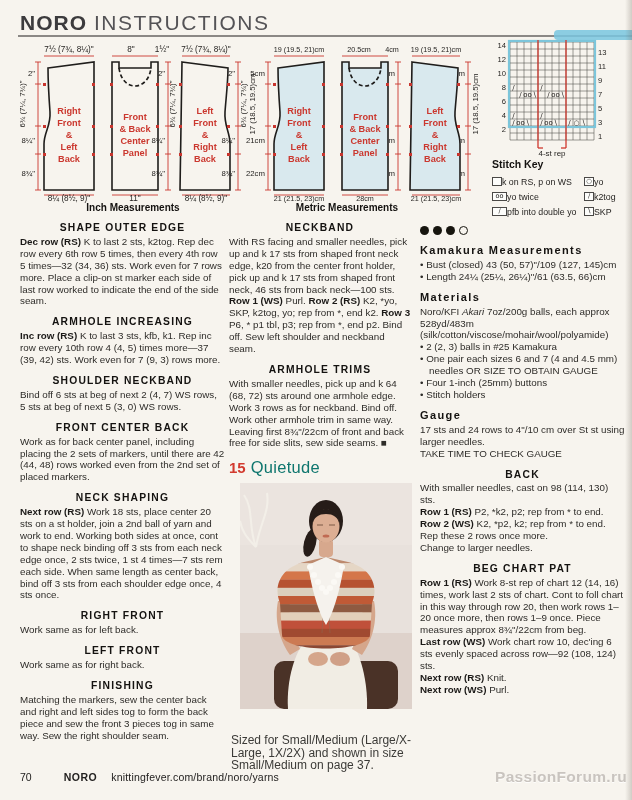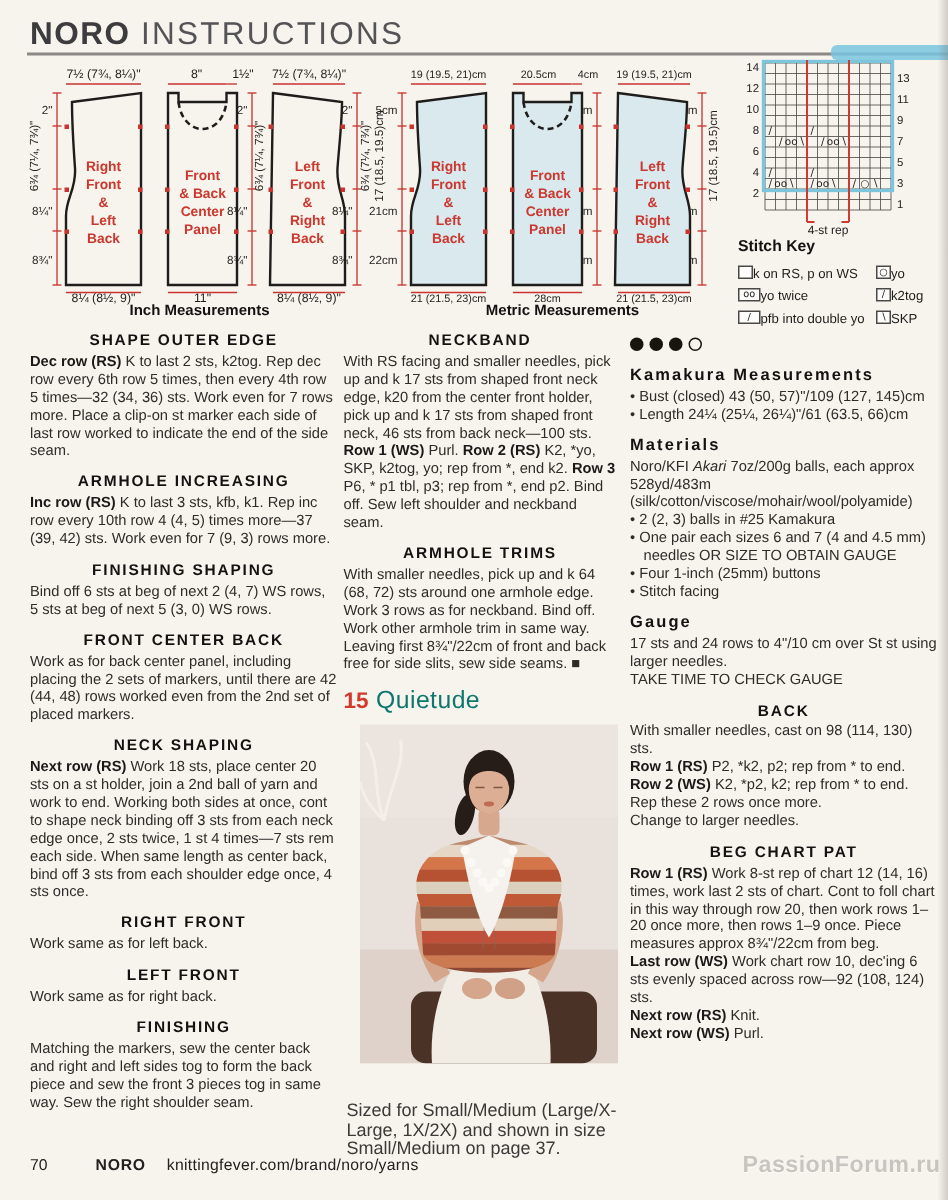--- a/index.html
+++ b/index.html
@@ -263,21 +263,21 @@
       <text class="plabel" x="119" y="92">&amp; Back</text>
       <text class="plabel" x="119" y="104">Center</text>
       <text class="plabel" x="119" y="116">Panel</text>
     <text class="plabel" x="189" y="74">Left</text>
       <text class="plabel" x="189" y="86">Front</text>
       <text class="plabel" x="189" y="98">&amp;</text>
       <text class="plabel" x="189" y="110">Right</text>
       <text class="plabel" x="189" y="122">Back</text>
   </g>
 </svg>
-<div class="schem-cap" style="left:256px;top:202px;width:238px;">Metric Measurements</div>
+<div class="schem-cap" style="left:228px;top:202px;width:238px;">Metric Measurements</div>
 
 <svg class="schem" id="chart-svg" style="left:492px;top:40px;width:138px;height:120px;" viewBox="0 0 138 120">
   <g id="chart-built">
       <line x1="18" y1="2" x2="18" y2="100" class="cgrid"></line>
       <line x1="25" y1="2" x2="25" y2="100" class="cgrid"></line>
       <line x1="32" y1="2" x2="32" y2="100" class="cgrid"></line>
       <line x1="39" y1="2" x2="39" y2="100" class="cgrid"></line>
       <line x1="46" y1="2" x2="46" y2="100" class="cgrid"></line>
       <line x1="53" y1="2" x2="53" y2="100" class="cgrid"></line>
       <line x1="60" y1="2" x2="60" y2="100" class="cgrid"></line>
@@ -381,21 +381,21 @@
 <div class="col col-left">
     <div class="section">
       <h3 class="h-caps">SHAPE OUTER EDGE</h3>
       <p class="body"><strong>Dec row (RS)</strong><span> K to last 2 sts, k2tog. Rep dec row every 6th row 5 times, then every 4th row 5 times—32 (34, 36) sts. Work even for 7 rows more. Place a clip-on st marker each side of last row worked to indicate the end of the side seam.</span></p>
     </div>
     <div class="section">
       <h3 class="h-caps">ARMHOLE INCREASING</h3>
       <p class="body"><strong>Inc row (RS)</strong><span> K to last 3 sts, kfb, k1. Rep inc row every 10th row 4 (4, 5) times more—37 (39, 42) sts. Work even for 7 (9, 3) rows more.</span></p>
     </div>
     <div class="section">
-      <h3 class="h-caps">FINISHING SHAPING</h3>
+      <h3 class="h-caps">SHOULDER NECKBAND</h3>
       <p class="body"><span>Bind off 6 sts at beg of next 2 (4, 7) WS rows, 5 sts at beg of next 5 (3, 0) WS rows.</span></p>
     </div>
     <div class="section">
       <h3 class="h-caps">FRONT CENTER BACK</h3>
       <p class="body"><span>Work as for back center panel, including placing the 2 sets of markers, until there are 42 (44, 48) rows worked even from the 2nd set of placed markers.</span></p>
     </div>
     <div class="section">
       <h3 class="h-caps">NECK SHAPING</h3>
       <p class="body"><strong>Next row (RS)</strong><span> Work 18 sts, place center 20 sts on a st holder, join a 2nd ball of yarn and work to end. Working both sides at once, cont to shape neck binding off 3 sts from each neck edge once, 2 sts twice, 1 st 4 times—7 sts rem each side. When same length as center back, bind off 3 sts from each shoulder edge once, 4 sts once.</span></p>
     </div>
@@ -493,21 +493,21 @@
         <h3 class="h-mixed">Kamakura Measurements</h3>
         <p class="body bullet"><span>• </span><span>Bust (closed) 43 (50, 57)"/109 (127, 145)cm</span></p>
         <p class="body bullet"><span>• </span><span>Length 24¼ (25¼, 26¼)"/61 (63.5, 66)cm</span></p>
       </div>
       <div class="section">
         <h3 class="h-mixed">Materials</h3>
         <p class="body"><span>Noro/KFI </span><em>Akari</em><span> 7oz/200g balls, each approx 528yd/483m (silk/cotton/viscose/mohair/wool/polyamide)</span></p>
         <p class="body bullet"><span>• </span><span>2 (2, 3) balls in #25 Kamakura</span></p>
         <p class="body bullet"><span>• </span><span>One pair each sizes 6 and 7 (4 and 4.5 mm) needles OR SIZE TO OBTAIN GAUGE</span></p>
         <p class="body bullet"><span>• </span><span>Four 1-inch (25mm) buttons</span></p>
-        <p class="body bullet"><span>• </span><span>Stitch facing</span></p>
+        <p class="body bullet"><span>• </span><span>Stitch holders</span></p>
       </div>
       <div class="section">
         <h3 class="h-mixed">Gauge</h3>
         <p class="body"><span>17 sts and 24 rows to 4"/10 cm over St st using larger needles.</span></p>
         <p class="body"><span>TAKE TIME TO CHECK GAUGE</span></p>
       </div>
       <div class="section">
         <h3 class="h-caps">BACK</h3>
         <p class="body"><span>With smaller needles, cast on 98 (114, 130) sts.</span></p>
         <p class="body"><strong>Row 1 (RS)</strong><span> P2, *k2, p2; rep from * to end.</span></p>

